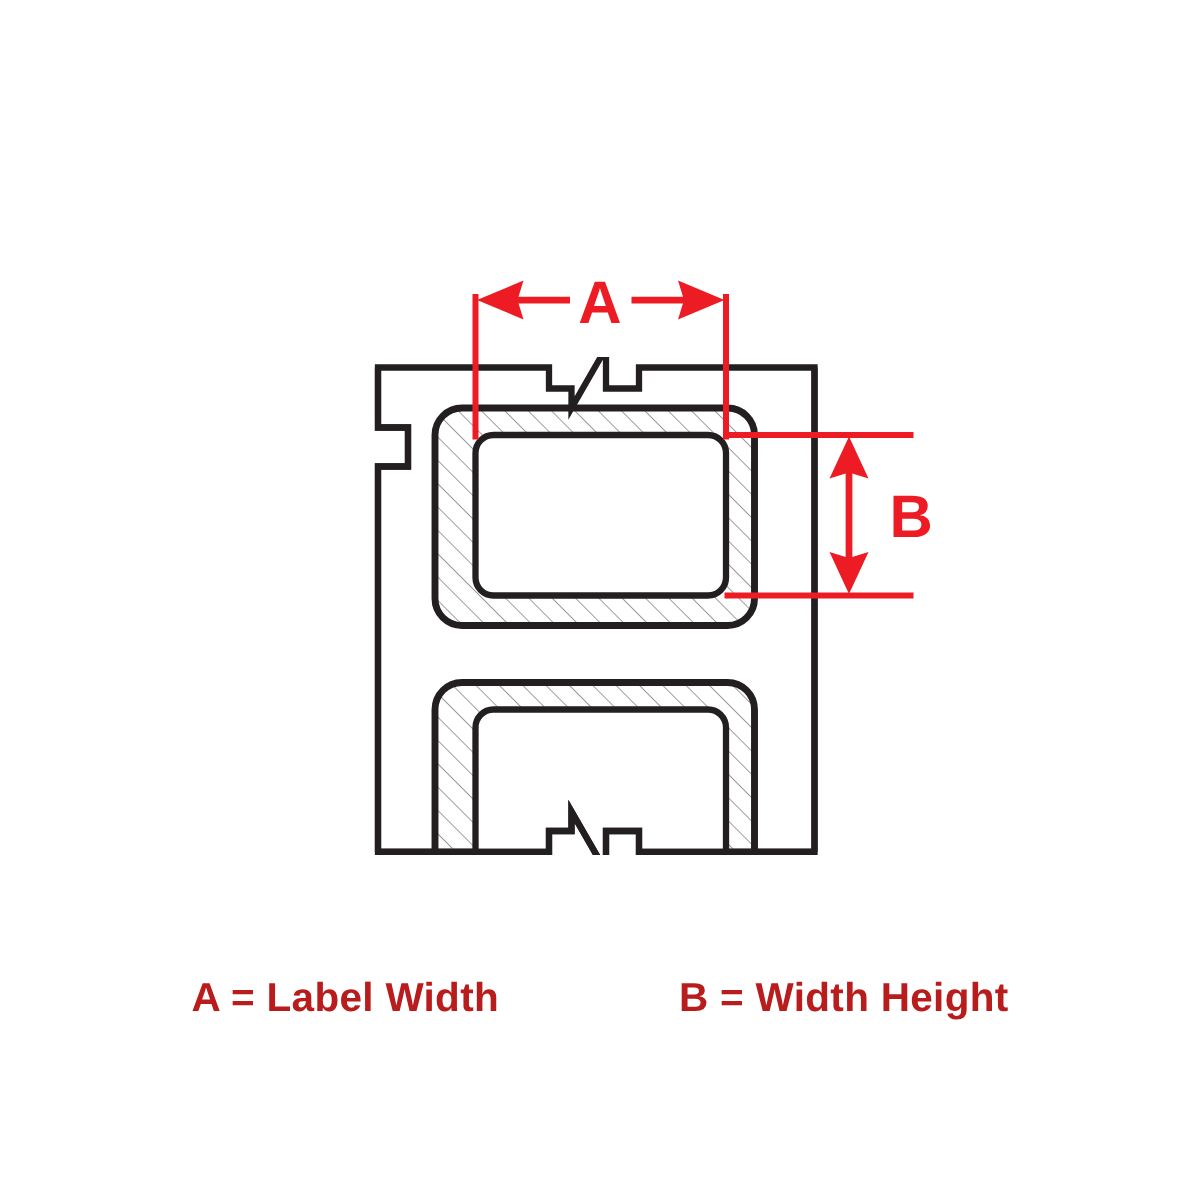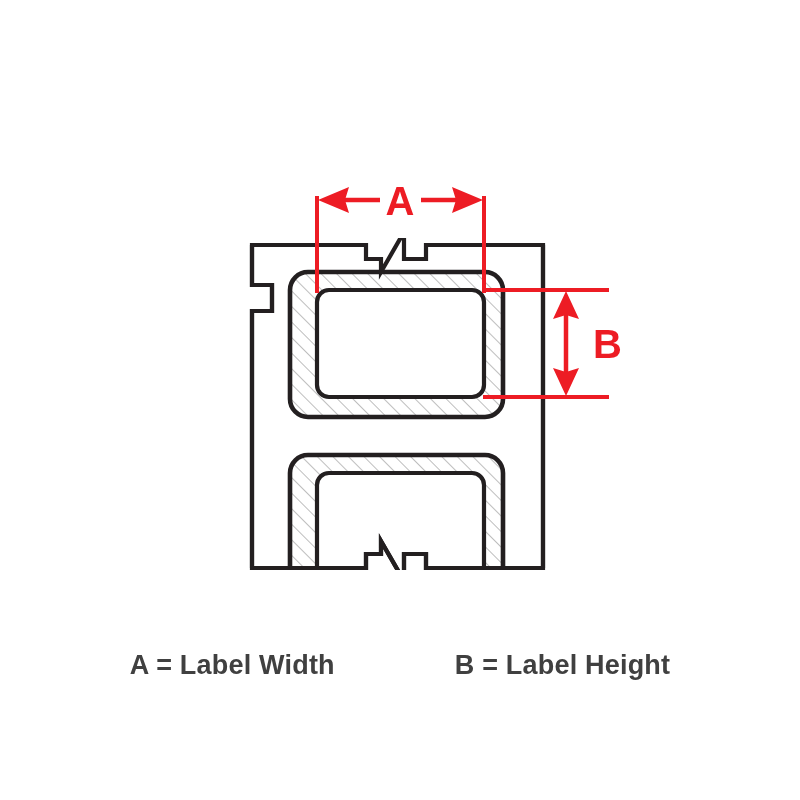--- a/index.html
+++ b/index.html
@@ -34,21 +34,21 @@
     width: 800px;
     display: flex;
     justify-content: center;
     align-items: baseline;
     gap: 120px;
   }
   .legend-item {
     font-family: "Liberation Sans", sans-serif;
     font-weight: bold;
     font-size: 27px;
-    color: #404040;
+    color: #b91c1c;
     letter-spacing: 0.2px;
     white-space: nowrap;
   }
 </style>
 </head>
 <body>
 
 <div id="stage">
 
   <svg id="diagram-svg" viewBox="0 0 800 800">
@@ -140,16 +140,16 @@
       <line x1="566" y1="308" x2="566" y2="379" stroke="#ED1C24" stroke-width="4.5"></line>
       <polygon points="566,291 553,319 566,315 579,319" fill="#ED1C24"></polygon>
       <polygon points="566,396 553,368 566,372 579,368" fill="#ED1C24"></polygon>
 
       <text x="593" y="358" text-anchor="start" font-family="Liberation Sans, sans-serif" font-size="40" font-weight="bold" fill="#ED1C24">B</text>
     </g>
   </svg>
 
   <div class="legend-row">
     <div class="legend-item">A = Label Width</div>
-    <div class="legend-item">B = Label Height</div>
+    <div class="legend-item">B = Width Height</div>
   </div>
 
 </div>
 
 </body></html>

